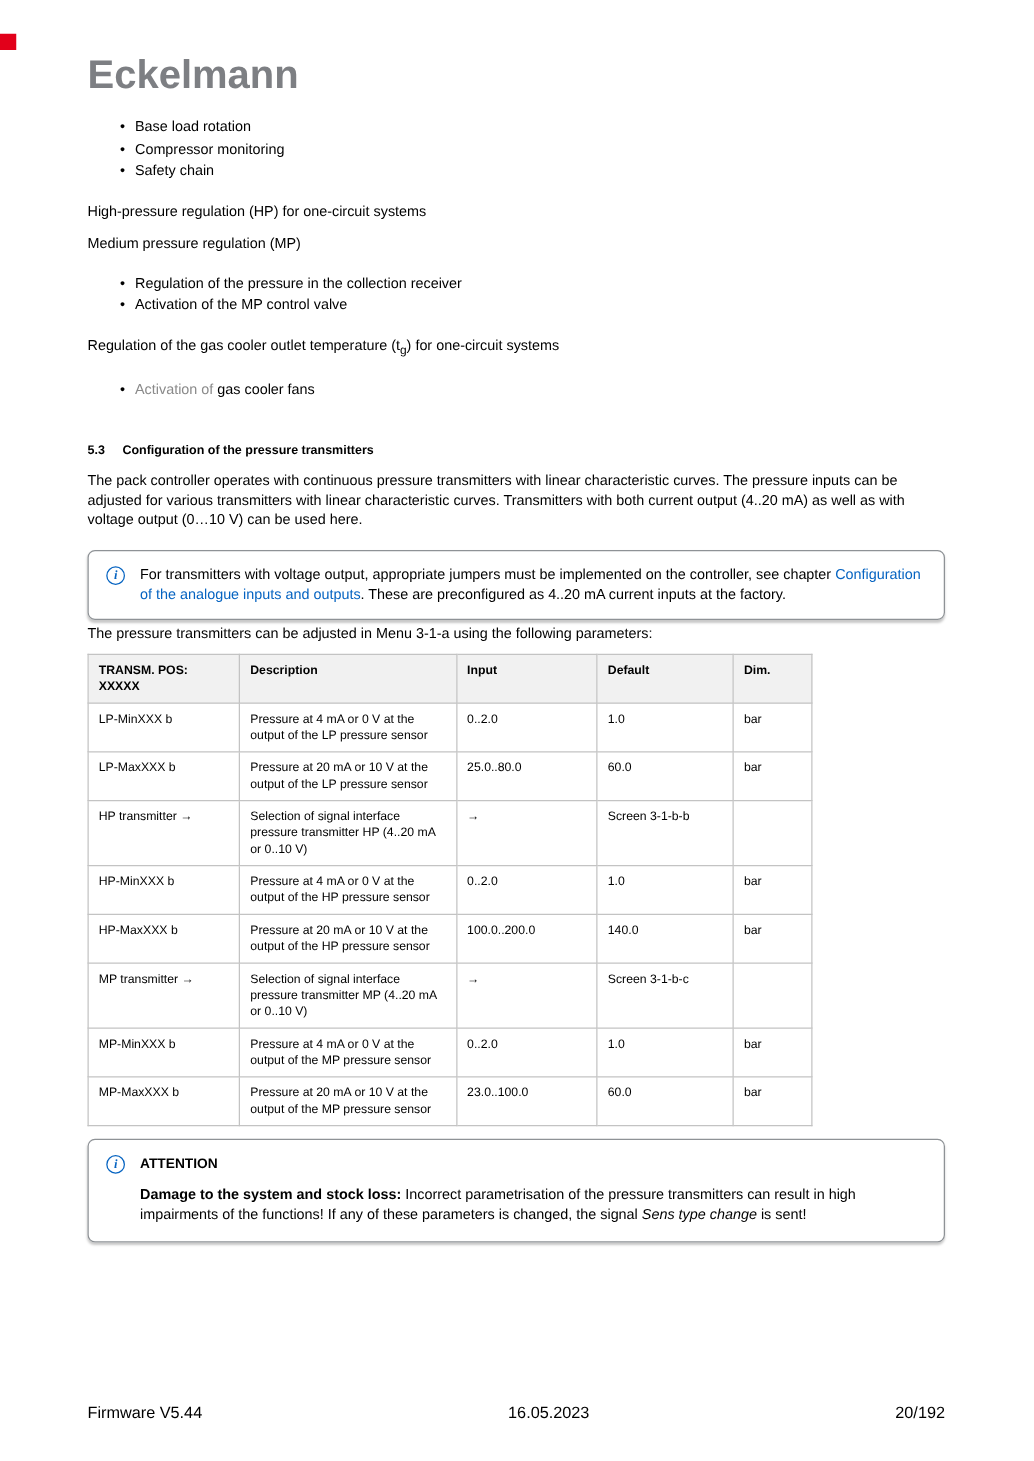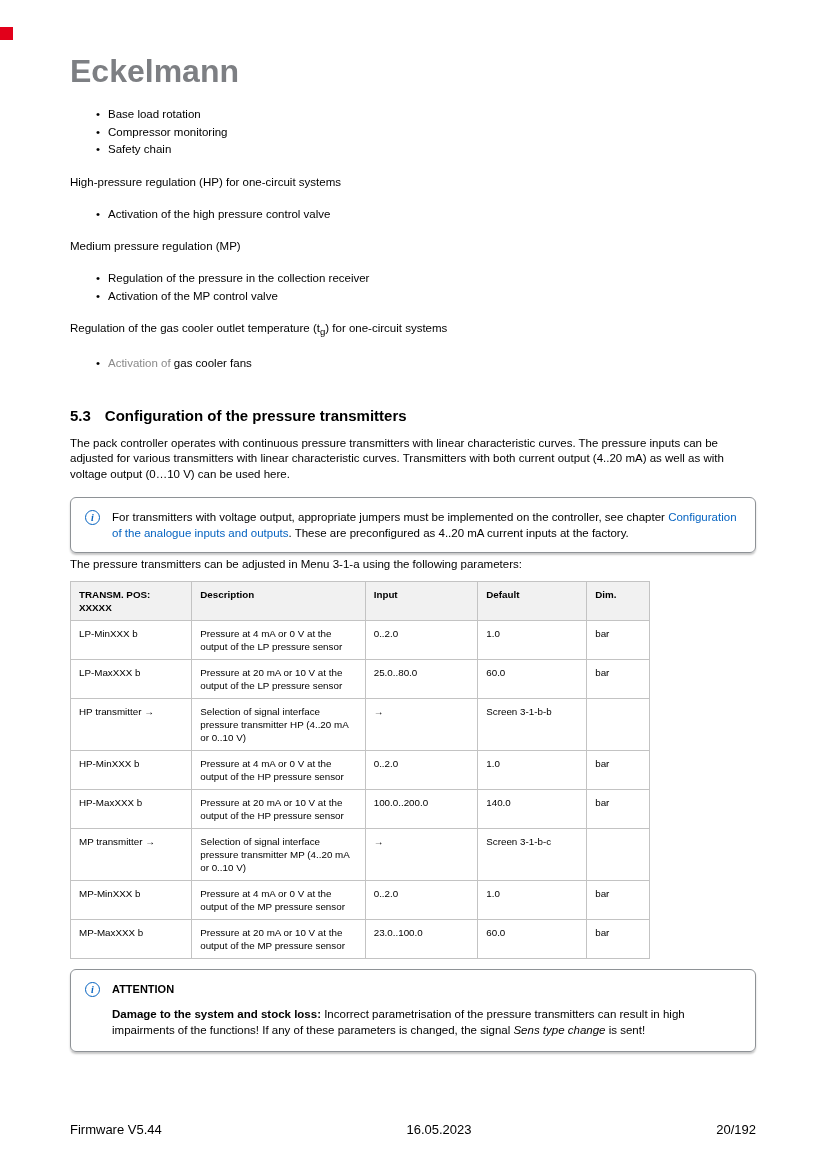--- a/index.html
+++ b/index.html
@@ -3,29 +3,29 @@
 <meta charset="utf-8">
 <style>
   * { margin:0; padding:0; box-sizing:border-box; }
   html,body { background:#ffffff; }
   .page {
     position:relative; width:827px; height:1169px; background:#fff;
     font-family:"Liberation Sans","DejaVu Sans",sans-serif; color:#000;
     overflow:hidden; font-size:11.5px;
   }
   .red-square { position:absolute; left:0; top:27px; width:13px; height:13px; background:#e2001a; }
-  .content { position:absolute; left:70px; width:686px; top:13px; }
+  .content { position:absolute; left:70px; width:686px; top:1px; }
   .logo { margin-top:40px; font-size:32px; font-weight:bold; color:#7d7f83; letter-spacing:0px; }
   ul.bullets { list-style:none; margin:16px; padding-left:10px; }
   ul.bullets li { line-height:17.5px; }
   .bullet { display:inline-block; width:12px; color:#000; }
   .first-list { margin-top:30px; }
   h3.subhead { font-size:11.5px; font-weight:normal; margin:10px 0 4px 0; line-height:15px; }
   .gray-text { color:#8a8a8a; }
-  h2.section { font-size:15px; font-weight:bold; margin-top:34px; margin-bottom:12px; }
+  h2.section { font-size:10px; font-weight:bold; margin-top:34px; margin-bottom:12px; }
   h2.section .sec-num { margin-right:14px; }
   p.body-para { line-height:15.5px; margin-top:2px; }
   .note-box {
     margin-top:15px; border:1.5px solid #8e9296; border-radius:6px;
     box-shadow:0 2px 2px rgba(0,0,0,0.22); padding:11px 14px 11px 14px;
     display:flex; align-items:flex-start;
   }
   .info-icon {
     flex:0 0 auto; width:15px; height:15px; border:1.5px solid #0563c1; border-radius:50%;
     color:#0563c1; display:flex; align-items:center; justify-content:center;
@@ -64,23 +64,20 @@
   <div class="content">
     <div class="logo">Eckelmann</div>
 
     <ul class="bullets first-list">
       <li><span class="bullet">•</span><span>Base load rotation</span></li>
       <li><span class="bullet">•</span><span>Compressor monitoring</span></li>
       <li><span class="bullet">•</span><span>Safety chain</span></li>
     </ul>
 
     <h3 class="subhead">High-pressure regulation (HP) for one-circuit systems</h3>
-    <ul class="bullets">
-      <li><span class="bullet">•</span><span>Activation of the high pressure control valve</span></li>
-    </ul>
 
     <h3 class="subhead">Medium pressure regulation (MP)</h3>
     <ul class="bullets">
       <li><span class="bullet">•</span><span>Regulation of the pressure in the collection receiver</span></li>
       <li><span class="bullet">•</span><span>Activation of the MP control valve</span></li>
     </ul>
 
     <h3 class="subhead"><span>Regulation of the gas cooler outlet temperature (t</span><sub>g</sub><span>) for one-circuit systems</span></h3>
     <ul class="bullets">
       <li><span class="bullet">•</span><span class="gray-text">Activation of </span><span>gas cooler fans</span></li>

